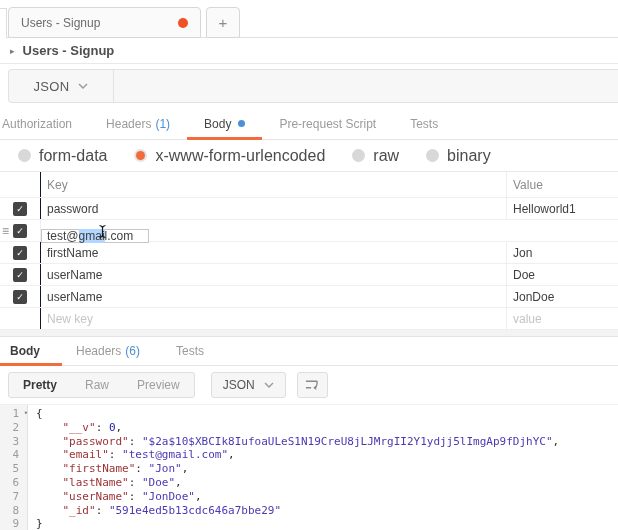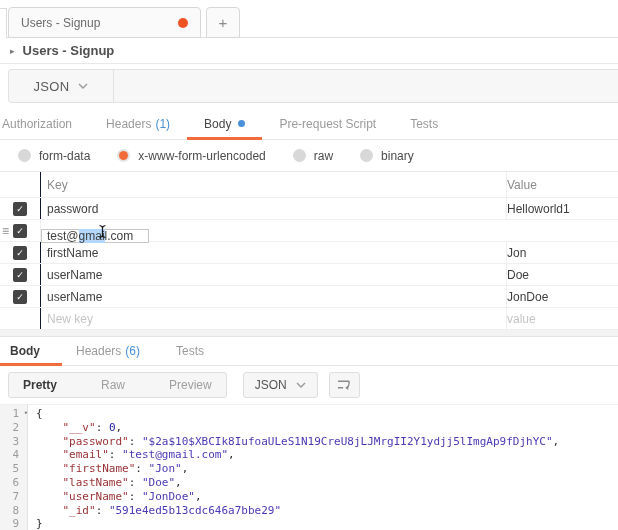--- a/index.html
+++ b/index.html
@@ -37,32 +37,32 @@
   .req-tabs{ height:32px; display:flex; align-items:center; padding-left:2px; border-bottom:1px solid #e6e6e6; }
   .req-tab{ padding:0 17px; height:100%; display:flex; align-items:center; font-size:12px;
     color:#9b9b9b; position:relative; cursor:pointer; }
   .req-tab:first-child{ padding-left:0; }
   .req-tab.active{ color:#474747; }
   .req-tab.active::after{ content:""; position:absolute; left:0; right:0; bottom:-1px; height:3px; background:var(--orange); }
   .count{ color:var(--blue); margin-left:4px; }
   .bdot{ width:7px; height:7px; border-radius:50%; background:var(--blue); margin-left:7px; }
   
   .body-type-row{ height:31px; display:flex; align-items:center; padding-left:18px; gap:27px;
-    font-size:12px; color:#4c4c4c; }
+    font-size:16px; color:#4c4c4c; }
   .radio-opt{ display:flex; align-items:center; cursor:pointer; }
   .radio{ width:13px; height:13px; border-radius:50%; background:#d8d8d8; margin-right:8px; position:relative; }
   .radio.sel{ background:#e4e4e4; }
   .radio.sel::after{ content:""; position:absolute; inset:2px; border-radius:50%; background:var(--orange); }
   
   .kv-table{ border-top:1px solid #e8e8e8; font-size:12px; }
   .kv-row{ display:flex; height:22px; align-items:stretch; border-bottom:1px solid #efefef; }
   .kv-row.hdr{ height:26px; color:#8b8b8b; }
   .c-check{ width:40px; display:flex; justify-content:center; align-items:center; position:relative; }
   .c-key{ flex:1; padding-left:6px; color:#3f3f3f; display:flex; align-items:center; border-left:1px solid #0f172a; }
-  .c-value{ width:112px; border-left:1px solid #eeeeee; color:#3f3f3f;
+  .c-value{ width:112px; padding-left:6px; border-left:1px solid #eeeeee; color:#3f3f3f;
     display:flex; align-items:center; position:relative; }
   .kv-row.hdr .c-key,.kv-row.hdr .c-value{ color:#8b8b8b; }
   .checkbox{ width:14px; height:14px; background:#454545; border-radius:2px; color:#fff;
     font-size:9px; display:flex; align-items:center; justify-content:center; cursor:pointer; }
   .drag{ position:absolute; left:2px; top:50%; transform:translateY(-52%); color:#8f8f8f;
     font-size:12px; line-height:1; cursor:grab; }
   .ph{ color:#c4c4c4; }
   .value-input{ position:absolute; top:-2px; bottom:-2px; left:0; right:3px; border:1px solid #c6c6c6;
     background:#fff; display:flex; align-items:center; padding-left:5px; z-index:2; white-space:pre;margin-top:11px; }
   .sel-text{ background:var(--sel); }
@@ -72,21 +72,21 @@
   
   .res-tabs{ height:29px; display:flex; align-items:center; padding-left:10px; border-bottom:1px solid #e6e6e6; background:#fff; }
   .res-tab{ padding:0 18px; height:100%; display:flex; align-items:center; font-size:12px;
     color:#9b9b9b; position:relative; cursor:pointer; }
   .res-tab:first-child{ padding-left:0; }
   .res-tab.active{ color:#3d3d3d; font-weight:bold; }
   .res-tab.active::after{ content:""; position:absolute; left:-10px; right:-4px; bottom:-1px; height:3px; background:var(--orange); }
   
   .res-toolbar{ height:38px; display:flex; align-items:center; padding-left:8px; }
   .view-group{ display:inline-flex; border:1px solid #dedede; border-radius:3px; background:#f6f6f6;
-    height:26px; overflow:hidden;gap:16px; }
+    height:26px; overflow:hidden; }
   .view-btn{ padding:0 14px; font-size:12px; color:#9e9e9e; display:flex; align-items:center; cursor:pointer; }
   .view-btn.active{ color:#3a3a3a; font-weight:bold; }
   .lang-btn{ margin-left:16px; height:26px; border:1px solid #dedede; border-radius:3px; background:#f6f6f6;
     display:inline-flex; align-items:center; padding:0 11px; gap:9px; font-size:12px; color:#555; cursor:pointer; }
   .wrap-btn{ margin-left:11px; width:31px; height:26px; border:1px solid #dedede; border-radius:3px;
     background:#f6f6f6; display:flex; align-items:center; justify-content:center; cursor:pointer; }
   
   .code-area{ position:relative; height:126px; border-top:1px solid #f0f0f0; background:#fff;
     font-family:"DejaVu Sans Mono",monospace; font-size:11px; line-height:13.8px; padding-top:2px; }
   .gutter-rail{ position:absolute; left:0; top:0; bottom:0; width:28px; background:#f4f4f4; border-right:1px solid #e2e2e2; }

